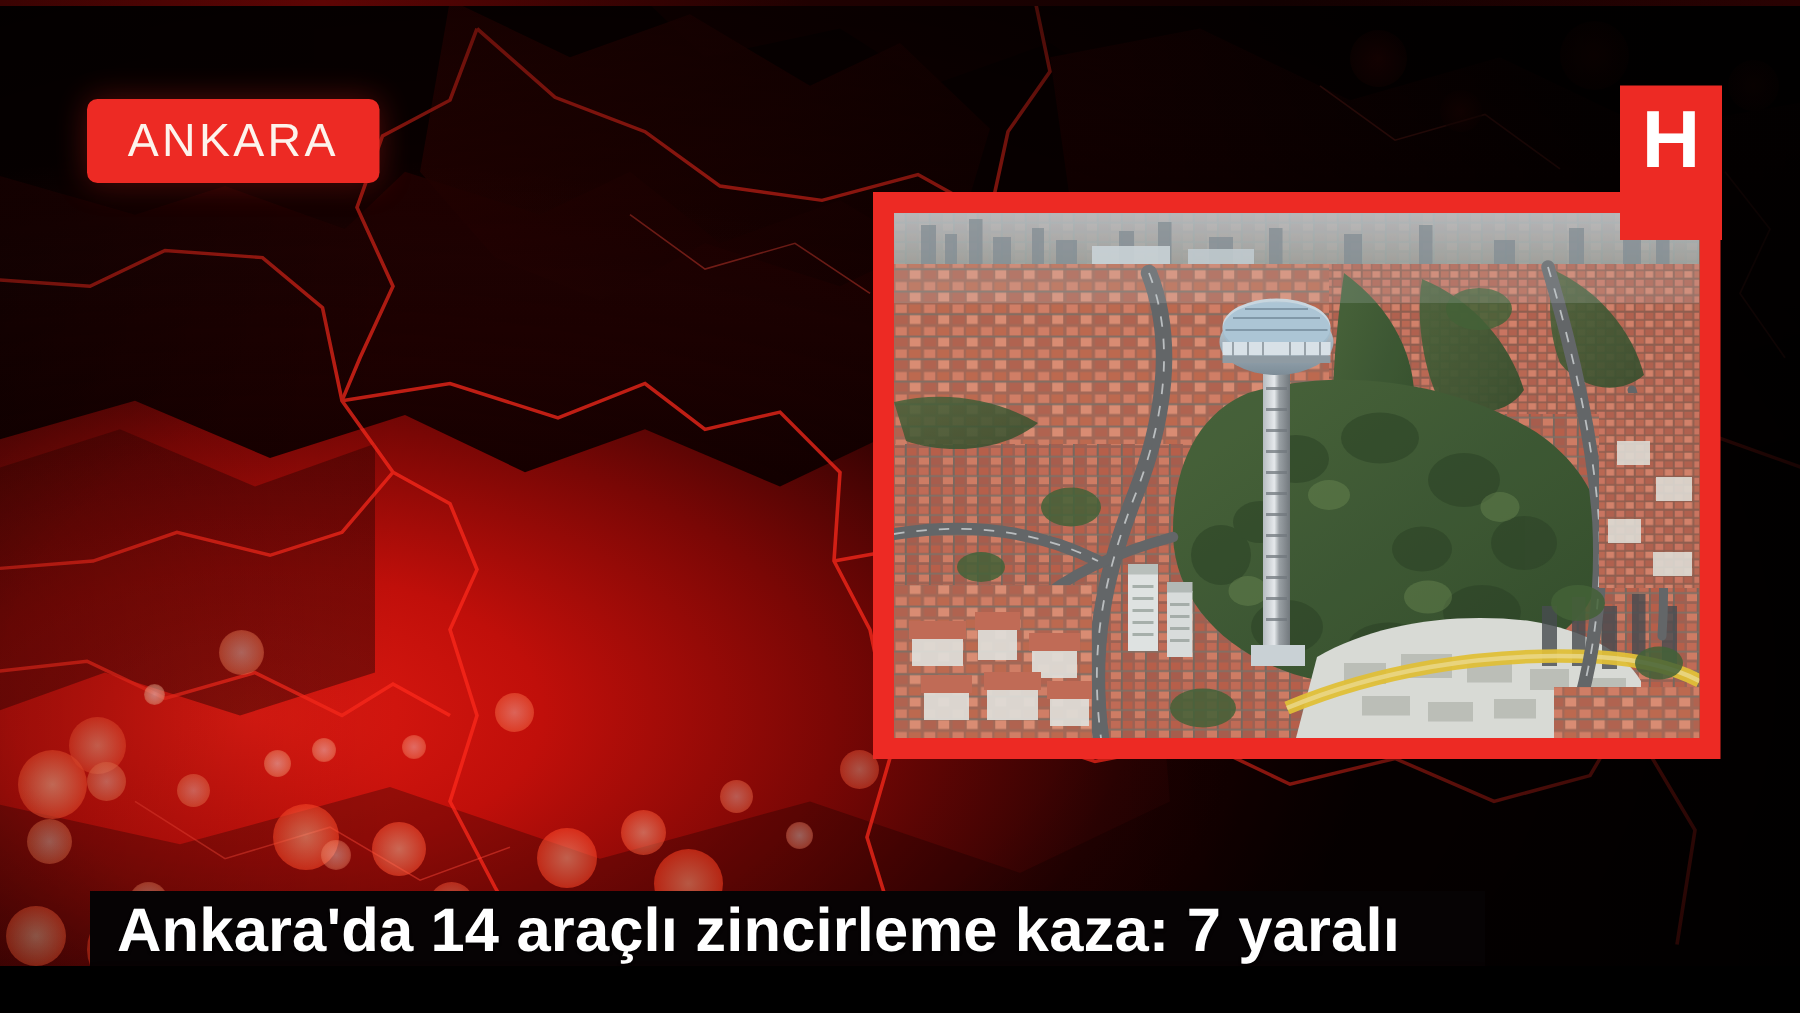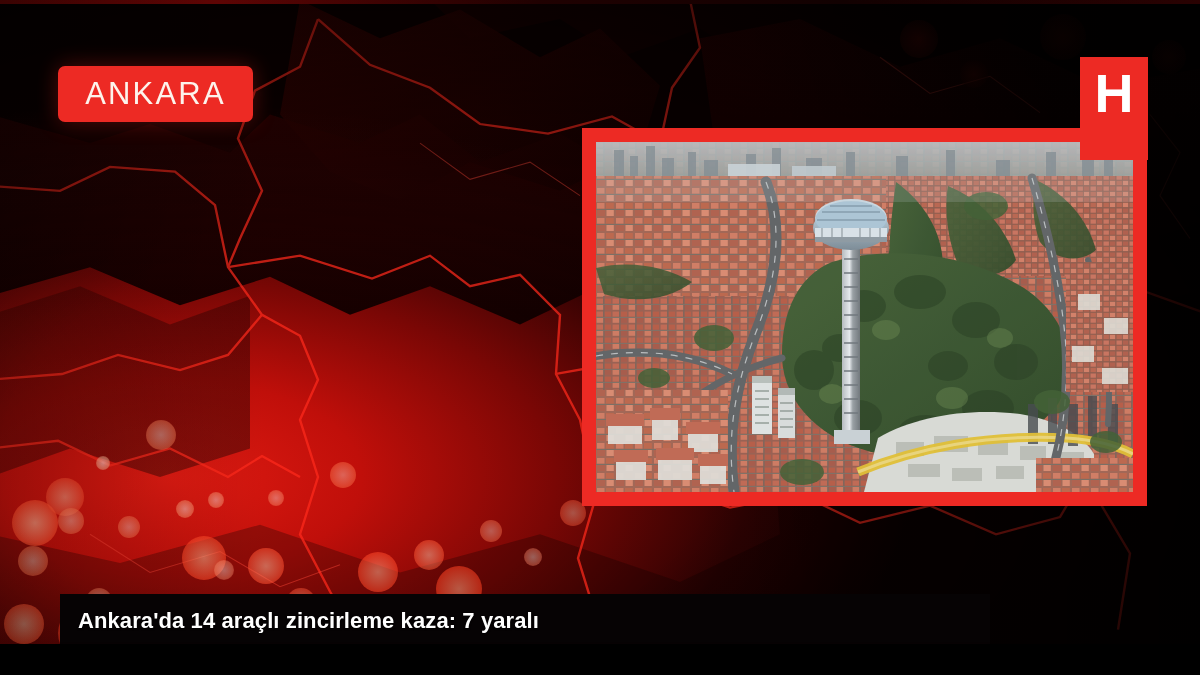--- a/index.html
+++ b/index.html
@@ -100,21 +100,21 @@
   
   .headline-bar {
     position:absolute; left:60px; top:594px;
     width:930px; height:53px;
     background:#060304;
     display:flex; align-items:center;
     z-index:7;
   }
   .headline-bar .txt {
     color:#ffffff;
-    font-size:22px;
+    font-size:41px;
     font-weight:bold;
     letter-spacing:.1px;
     white-space:nowrap;
     padding-left:18px;
     font-family:"Liberation Sans", sans-serif;
     text-shadow:0 1px 2px rgba(0,0,0,.9);
   }
   .headline-rule {
     position:absolute; left:60px; top:653px;
     width:930px; height:6px;

